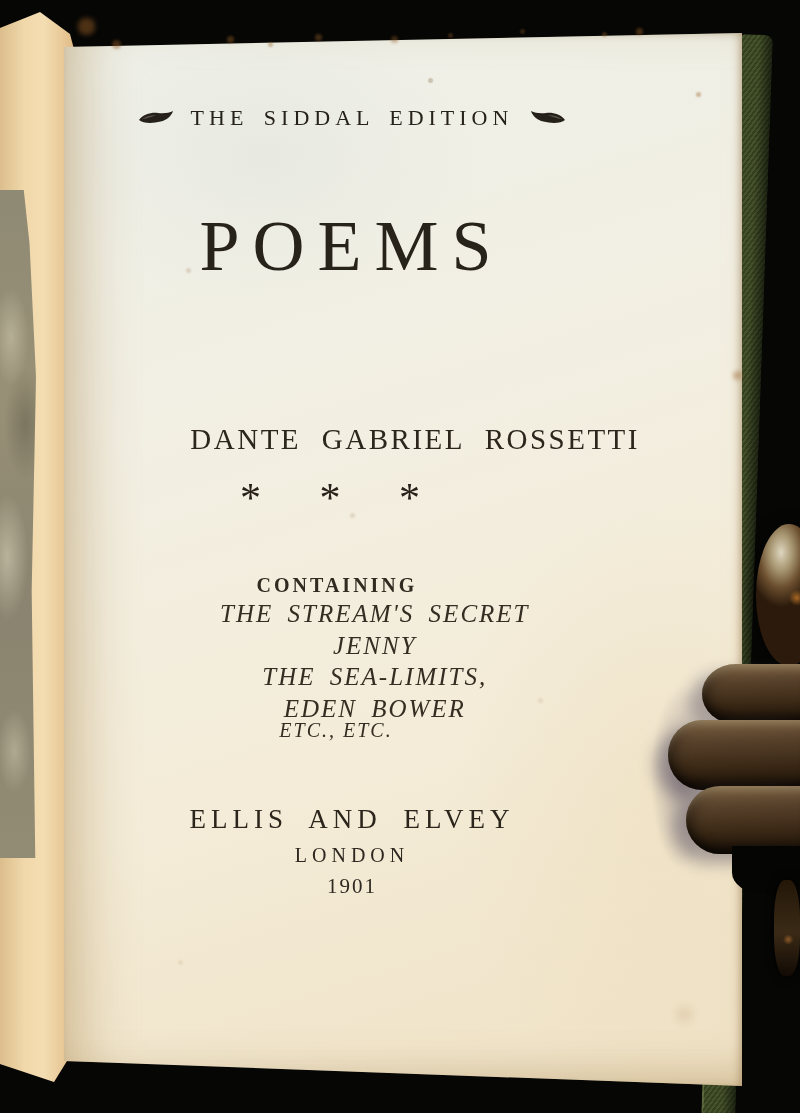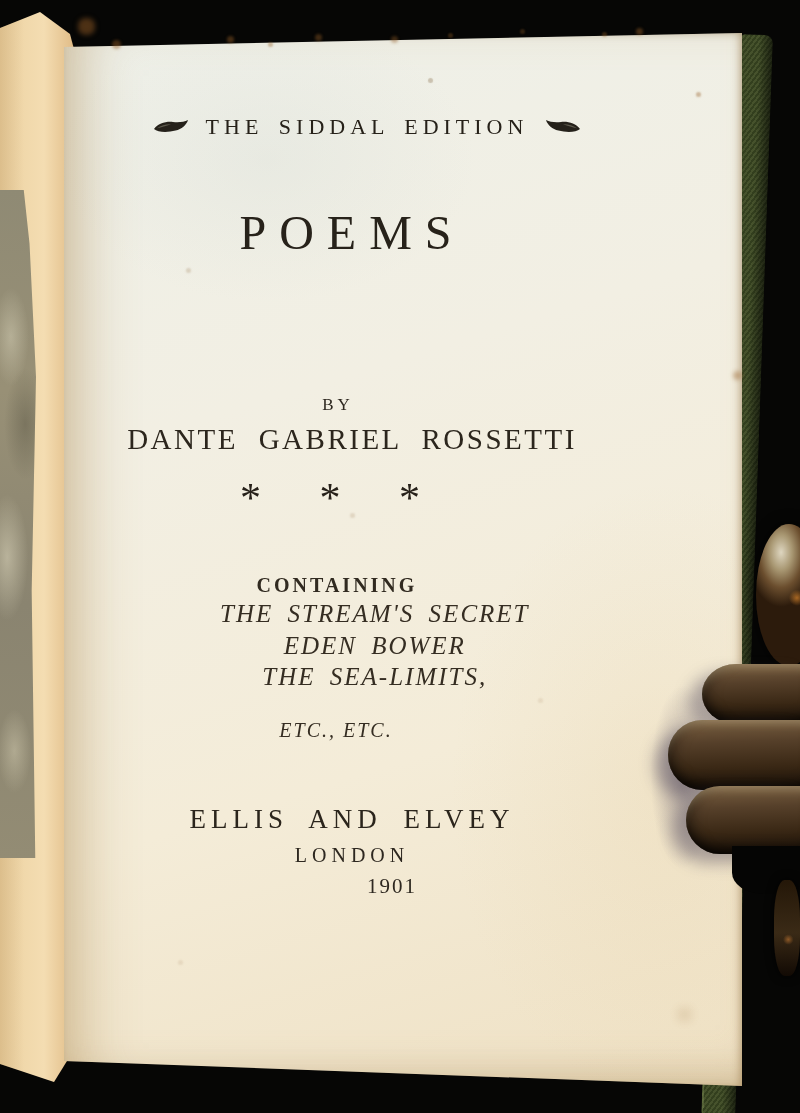--- a/index.html
+++ b/index.html
@@ -48,38 +48,38 @@
       inset 42px 0 55px -24px rgba(168,128,66,.42),
       inset -5px 0 8px -3px rgba(150,118,72,.55),
       inset 0 -34px 46px -28px rgba(150,116,62,.35),
       inset 0 5px 8px -4px rgba(120,110,80,.25);
   }
 
   
   #text-col{position:absolute;left:0;top:0;width:576px;height:100%;color:#2e2820;}
   .line{position:absolute;left:0;width:100%;text-align:center;white-space:nowrap;}
 
-  #edition-row{top:81px;display:flex;align-items:center;justify-content:center;gap:17px;padding-left:15px;}
+  #edition-row{top:72px;display:flex;align-items:center;justify-content:center;gap:17px;}
   #edition-text{font-size:22px;letter-spacing:5px;word-spacing:5px;color:#262119;}
   .ornament svg{display:block;}
 
-  #book-title{top:172px;font-size:48px;letter-spacing:13px;color:#27221a;}
+  #book-title{top:172px;font-size:72px;letter-spacing:13px;color:#27221a;}
   #byline-label{top:362px;font-size:17px;letter-spacing:4px;transform:translateX(-14px);}
-  #author-name{top:390px;font-size:29px;letter-spacing:2.5px;word-spacing:11px;color:#2c261d;}
+  #author-name{top:390px;font-size:29px;letter-spacing:2.5px;word-spacing:11px;color:#2c261d;text-align:right;}
   #separator{top:444px;font-size:42px;letter-spacing:24px;line-height:42px;color:#27211a;transform:translateX(-10px);}
   #containing-label{top:541px;font-size:20px;font-weight:bold;letter-spacing:3px;transform:translateX(-15px);color:#312a20;}
   #contents-list{position:absolute;top:565px;left:156px;text-align:center;}
   .contents-item{
     font-style:italic;font-size:25px;letter-spacing:2px;word-spacing:6px;
     line-height:31.5px;color:#352d22;white-space:nowrap;
   }
   #etc-line{top:686px;font-style:italic;font-size:20px;letter-spacing:2px;transform:translateX(-16px);color:#352d22;}
   #publisher-name{top:771px;font-size:27px;letter-spacing:5px;word-spacing:10px;color:#2b251c;}
   #imprint-city{top:811px;font-size:20px;letter-spacing:5px;}
-  #imprint-year{top:841px;font-size:21px;letter-spacing:2px;margin-left:40px;}
+  #imprint-year{top:841px;font-size:21px;letter-spacing:2px;}
 
   
   #foxing{
     position:absolute;left:0;top:0;width:5px;height:5px;border-radius:50%;background:transparent;
     box-shadow:
       84px 24px 5px 6px rgba(148,92,38,.50),
       114px 42px 3px 2px rgba(148,92,38,.45),
       228px 37px 3px 1px rgba(150,96,40,.45),
       268px 42px 2px 0  rgba(150,96,40,.38),
       316px 35px 3px 1px rgba(150,96,40,.42),
@@ -161,31 +161,31 @@
         <span class="ornament" style="transform:scaleX(-1);">
           <svg width="36" height="14" viewBox="0 0 36 14">
             <path d="M1 9 C5 3.5 13 1.2 20 2 C26.5 2.7 31 1.8 35 0 C33.4 5.2 28.6 9 22.6 10.6 C14.6 12.8 4.8 12.6 1 9 Z" fill="#25211a"></path>
             <path d="M4 8.2 C8 5.4 13 4 18 4.2 C13 5.8 8.6 7.6 4 8.2 Z" fill="#8d8876" opacity="0.55"></path>
           </svg>
         </span>
       </div>
 
       <div class="line" id="book-title">POEMS</div>
 
-      <div class="line" id="byline-label">BY</div>
       <div class="line" id="author-name">DANTE GABRIEL ROSSETTI</div>
 
       <div class="line" id="separator">* * *</div>
 
       <div class="line" id="containing-label">CONTAINING</div>
 
       <div id="contents-list">
         <div class="contents-item">THE STREAM'S SECRET</div>
+        <div class="contents-item">JENNY</div>
+        <div class="contents-item">THE SEA-LIMITS,</div>
         <div class="contents-item">EDEN BOWER</div>
-        <div class="contents-item">THE SEA-LIMITS,</div>
       </div>
       <div class="line" id="etc-line">ETC., ETC.</div>
 
       <div class="line" id="publisher-name">ELLIS AND ELVEY</div>
       <div class="line" id="imprint-city">LONDON</div>
       <div class="line" id="imprint-year">1901</div>
 
     </div>
   </div>
 

